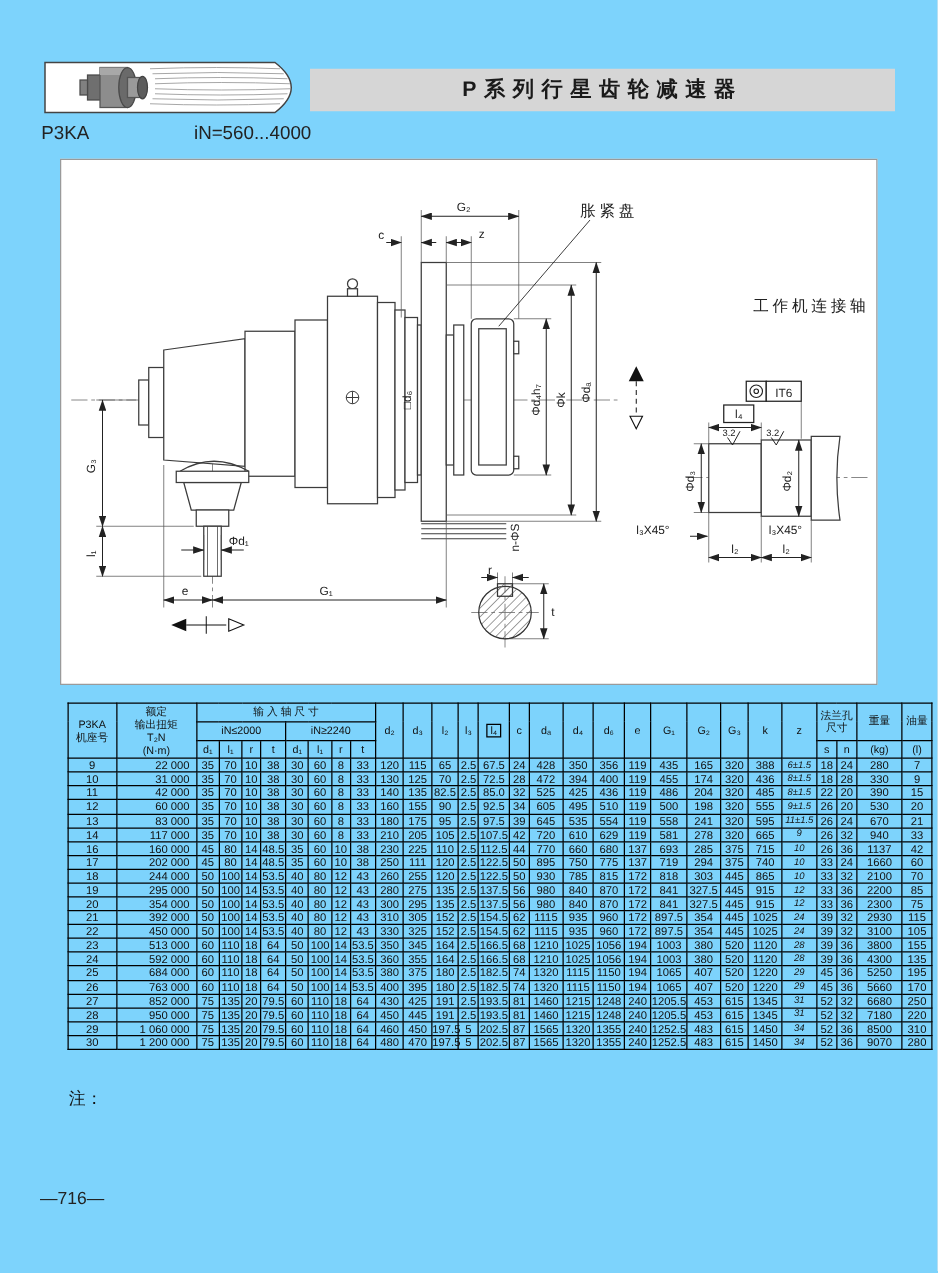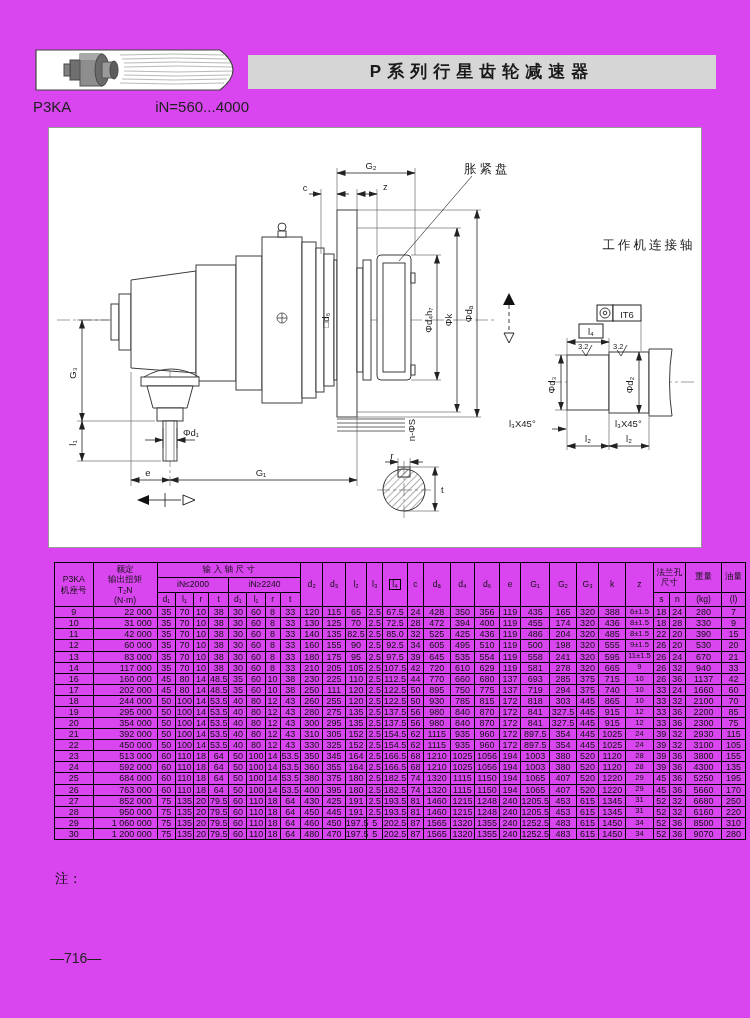--- a/index.html
+++ b/index.html
@@ -1,16 +1,16 @@
 <!DOCTYPE html>
 <html><head>
 <meta charset="utf-8">
 <style>
   html,body{margin:0;padding:0;background:#e8e8e8;}
-  .page{position:relative;width:750px;height:1018px;background:#d946ef;margin:0 auto;
+  .page{position:relative;width:750px;height:1018px;background:#7dd3fc;margin:0 auto;
         font-family:"Liberation Sans","DejaVu Sans",sans-serif;color:#111;overflow:hidden;}
   
   .header-bar{position:absolute;left:248px;top:55px;width:468px;height:34px;background:#d6d6d6;}
   .header-title{width:100%;text-align:center;line-height:34px;font-size:17px;font-weight:600;
         letter-spacing:6px;color:#1a1a1a;}
   .logo-box{position:absolute;left:34px;top:48px;width:224px;height:44px;}
   .model-line{position:absolute;left:33px;top:98px;width:500px;font-size:15px;color:#222;}
   .model-line span.model{display:inline-block;width:118px;}
   
   .drawing{position:absolute;left:48px;top:127px;width:652px;height:419px;border:1px solid #9a9a9a;background:#fff;}
@@ -22,28 +22,28 @@
   .table-wrap{position:absolute;left:54px;top:562px;width:692px;}
   table{border-collapse:collapse;table-layout:fixed;width:100%;}
   th,td{border:1px solid #000;text-align:center;vertical-align:middle;
         font-size:9px;line-height:1.12;padding:0;color:#111;font-weight:normal;}
   thead th{font-size:8.6px;padding:1px 0;}
   thead .hl{display:block;line-height:1.2;}
   td{height:10px;}
   tbody tr.group-start td{border-top:1.6px solid #000;}
   table{border:1.6px solid #000;}
   .t2n{text-align:right;padding-right:5px;}
-  .znum{font-size:7.6px;}
+  .znum{font-size:7.6px;font-style:italic;}
   .boxed{display:inline-block;border:1px solid #000;padding:0 2px;line-height:1.1;}
   
   .notes{position:absolute;left:55px;top:868px;width:660px;font-size:13.5px;line-height:1.7;color:#111;}
   .notes .note-row{display:flex;}
   .notes .note-label{white-space:nowrap;}
   
-  .footer{position:absolute;left:50px;top:950px;font-size:14px;color:#222;}
+  .footer{position:absolute;left:32px;top:950px;font-size:14px;color:#222;}
 </style>
 </head>
 <body>
 
 <div class="page">
 
   <div class="header-bar">
     <div class="header-title">P系列行星齿轮减速器</div>
   </div>
   <div class="logo-box">
@@ -941,21 +941,21 @@
             <td>1215</td>
             <td>1248</td>
             <td>240</td>
             <td>1205.5</td>
             <td>453</td>
             <td>615</td>
             <td>1345</td>
             <td class="znum">31</td>
             <td>52</td>
             <td>32</td>
-            <td>6160</td>
+            <td>7180</td>
             <td>220</td>
           </tr>
           <tr>
             <td>29</td>
             <td class="t2n">1 060 000</td>
             <td>75</td>
             <td>135</td>
             <td>20</td>
             <td>79.5</td>
             <td>60</td>

